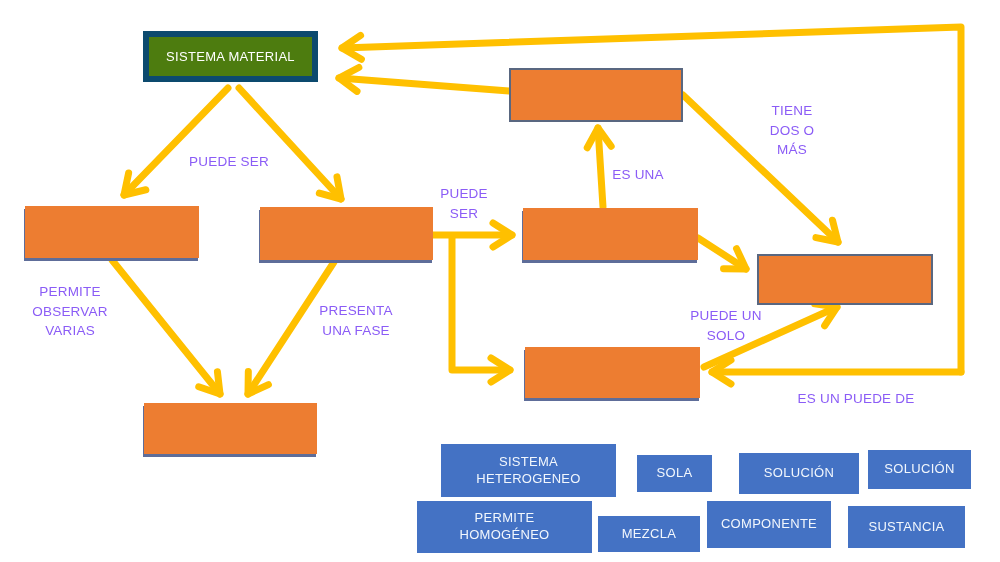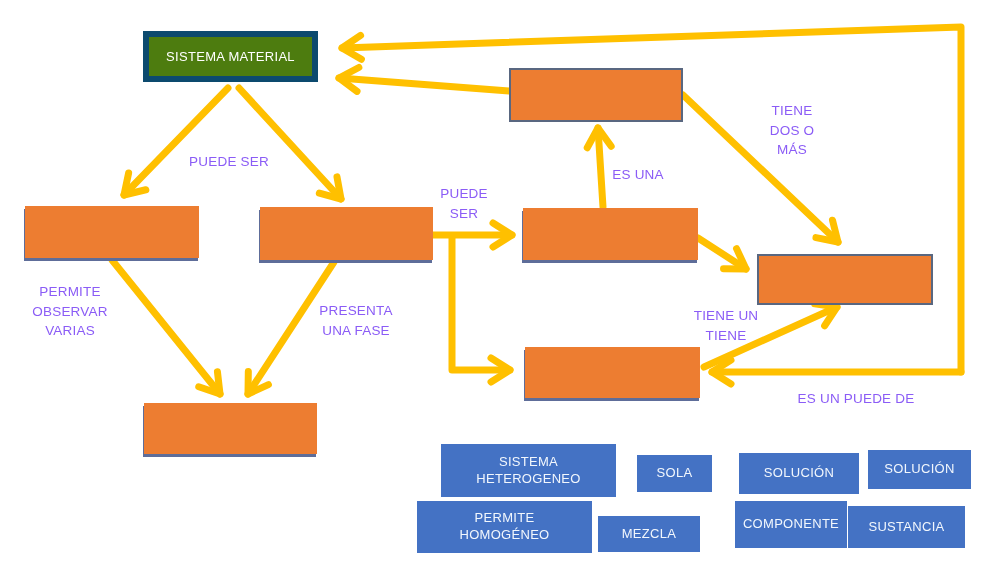--- a/index.html
+++ b/index.html
@@ -68,23 +68,23 @@
 <div class="abs slot" style="left:523px;top:208px;width:175px;height:52px;"></div>
 <div class="abs slot" style="left:525px;top:347px;width:175px;height:51px;"></div>
 <div class="abs slot bordered" style="left:757px;top:254px;width:176px;height:51px;"></div>
 
 <div class="abs edge-label" style="left:184px;top:152px;width:90px;">PUEDE SER</div>
 <div class="abs edge-label" style="left:435px;top:184px;width:58px;">PUEDE SER</div>
 <div class="abs edge-label" style="left:26px;top:282px;width:88px;">PERMITE OBSERVAR VARIAS</div>
 <div class="abs edge-label" style="left:312px;top:301px;width:88px;">PRESENTA UNA FASE</div>
 <div class="abs edge-label" style="left:607px;top:157px;width:62px;margin-top:8px;">ES UNA</div>
 <div class="abs edge-label" style="left:763px;top:101px;width:58px;">TIENE DOS O MÁS</div>
-<div class="abs edge-label" style="left:686px;top:306px;width:80px;">TIENE UN TIENE</div>
+<div class="abs edge-label" style="left:686px;top:306px;width:80px;">PUEDE UN SOLO</div>
 <div class="abs edge-label" style="left:796px;top:389px;width:120px;white-space:nowrap;">ES UN PUEDE DE</div>
 
 <div class="abs chip" style="left:441px;top:444px;width:175px;height:53px;">SISTEMA HETEROGENEO</div>
 <div class="abs chip" style="left:637px;top:455px;width:75px;height:37px;">SOLA</div>
 <div class="abs chip" style="left:739px;top:453px;width:120px;height:41px;">SOLUCIÓN</div>
 <div class="abs chip" style="left:868px;top:450px;width:103px;height:39px;">SOLUCIÓN</div>
 <div class="abs chip" style="left:417px;top:501px;width:175px;height:52px;">PERMITE HOMOGÉNEO</div>
 <div class="abs chip" style="left:598px;top:516px;width:102px;height:26px;">MEZCLA</div>
-<div class="abs chip" style="left:707px;top:501px;width:112px;height:47px;margin-left:28px;">COMPONENTE</div>
+<div class="abs chip" style="left:707px;top:501px;width:124px;height:47px;">COMPONENTE</div>
 <div class="abs chip" style="left:848px;top:506px;width:117px;height:42px;">SUSTANCIA</div>
 
 </body></html>

